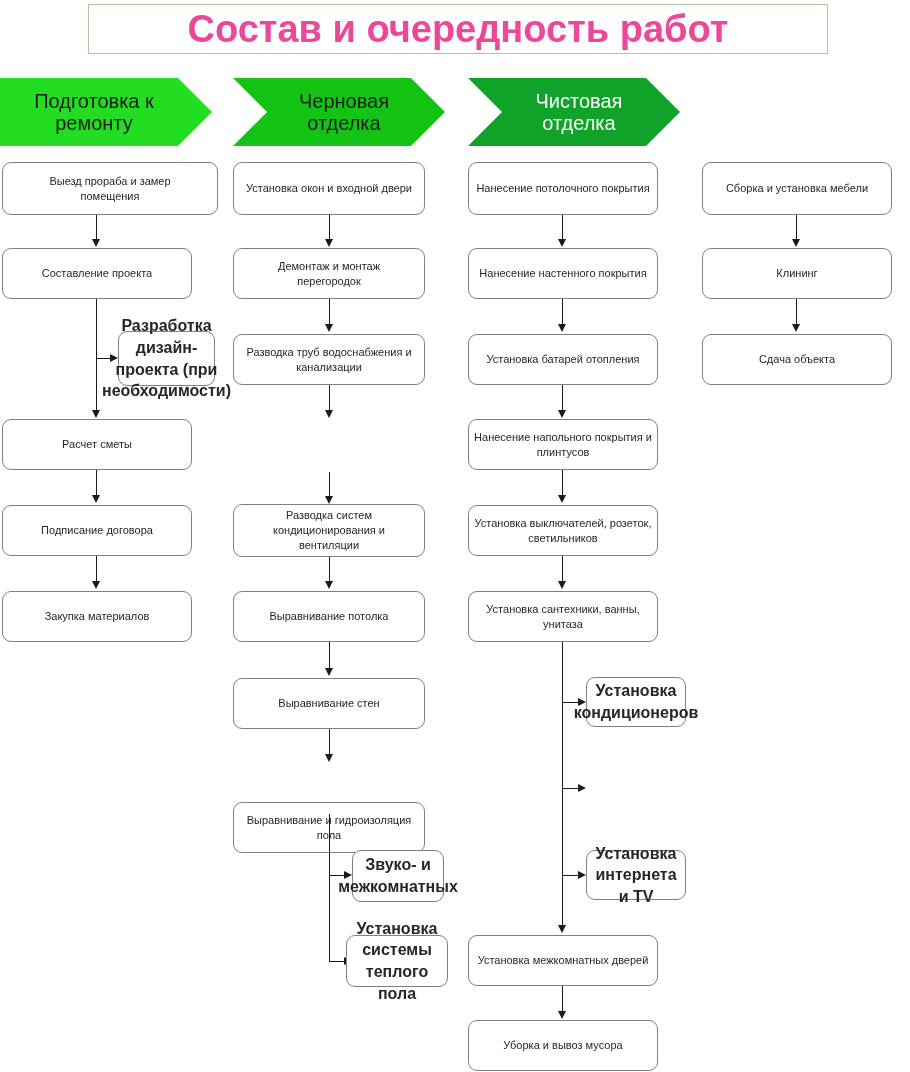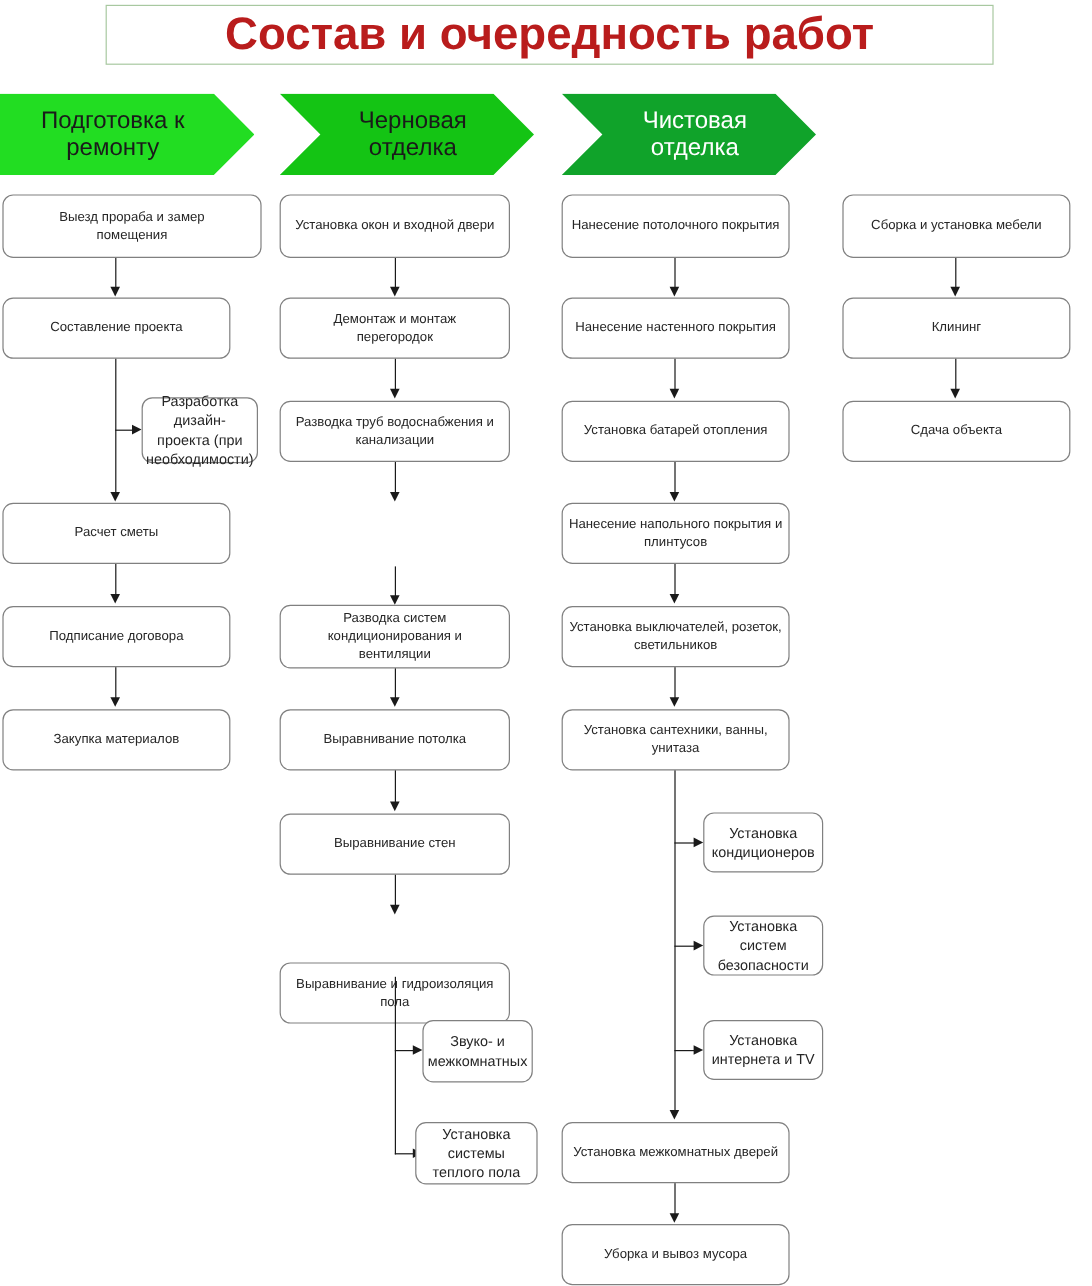--- a/index.html
+++ b/index.html
@@ -78,21 +78,22 @@
     padding: 2px 5px;
   }
   .node .node-label {
     font-size: 11px;
     line-height: 1.35;
     color: #262626;
     white-space: pre-line;
     display: block;
   }
   .node.small .node-label {
-    font-size: 12px;
+    font-size: 16px;
+    font-weight: bold;
   }
 
   
   .vline {
     position: absolute;
     width: 0;
     border-left: 1.3px solid #1a1a1a;
   }
   .hline {
     position: absolute;
@@ -115,21 +116,21 @@
     border-bottom: 4.5px solid transparent;
     border-left: 8px solid #1a1a1a;
   }
 </style>
 </head>
 <body>
 
 <div id="canvas">
 
   <div class="title-box" style="border-color: rgb(168, 200, 160);">
-    <span class="title-text" style="color: #b91c1c;">Состав и очередность работ</span>
+    <span class="title-text" style="color: #ec4899;">Состав и очередность работ</span>
   </div>
 
   <div class="chevron" id="chev0" style="left: -34px; width: 246px; background: rgb(34, 221, 34); color: rgb(26, 26, 26);">
     <span class="chev-label">Подготовка к
 ремонту</span>
   </div>
   <div class="chevron" id="chev1" style="left: 233px; width: 212px; background: rgb(20, 196, 20); color: rgb(26, 26, 26);">
     <span class="chev-label">Черновая
 отделка</span>
   </div>
@@ -282,24 +283,20 @@
   <div class="arrow-right" style="left:578px; top:698px;"></div>
   <div class="hline" style="left:562px; top:788px; width:18px;"></div>
   <div class="arrow-right" style="left:578px; top:784px;"></div>
   <div class="hline" style="left:562px; top:875px; width:18px;"></div>
   <div class="arrow-right" style="left:578px; top:871px;"></div>
 
   <div class="node small" style="left:586px; top:677px; width:100px; height:50px;">
     <span class="node-label">Установка
 кондиционеров</span>
   </div>
-  <div class="node small" style="left:586px; top:763px; width:100px; height:50px;">
-    <span class="node-label">Установка систем
-безопасности</span>
-  </div>
   <div class="node small" style="left:586px; top:850px; width:100px; height:50px;">
     <span class="node-label">Установка
 интернета и TV</span>
   </div>
 
   <div class="node" style="left:468px; top:935px; width:190px; height:51px;">
     <span class="node-label">Установка межкомнатных дверей</span>
   </div>
   <div class="vline" style="left:562px; top:986px; height:27px;"></div>
   <div class="arrow-down" style="left:558px; top:1011px;"></div>

